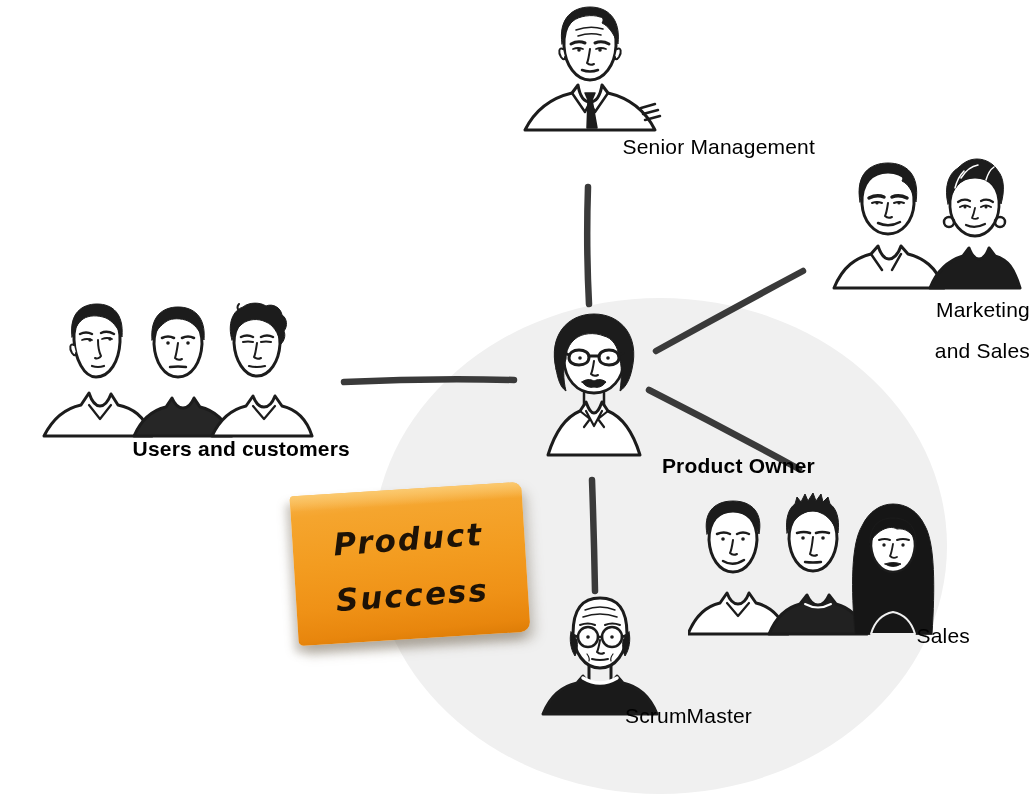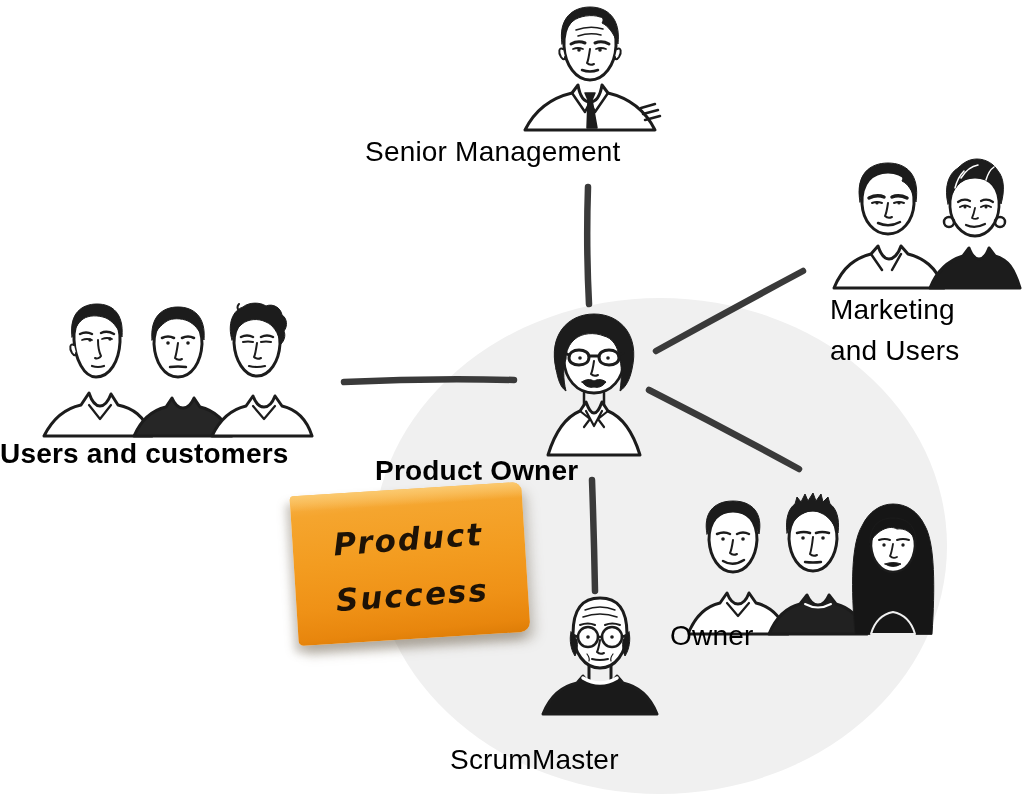--- a/index.html
+++ b/index.html
@@ -2,21 +2,21 @@
 <html><head>
 <meta charset="utf-8">
 <style>
   html,body{margin:0;padding:0;background:#fff;}
   #stage{
     position:relative;width:1030px;height:798px;background:#ffffff;
     overflow:hidden;font-family:"Liberation Sans",sans-serif;color:#000;
   }
   svg{display:block;}
   .label{
-    position:absolute;text-align:left;font-size:28px;line-height:1.26;
+    position:absolute;text-align:right;font-size:21px;line-height:1.26;
     color:#000;letter-spacing:0.2px;white-space:nowrap;
   }
   .label.bold{font-weight:bold;margin-top:16px;}
   .label.two-line{white-space:normal;}
   
   #bg-layer{position:absolute;left:0;top:0;z-index:0;}
   
   .figure{position:absolute;z-index:2;}
   .label{z-index:3;}
   
@@ -207,26 +207,26 @@
     <div class="note-text">
       <div>Product</div>
       <div>Success</div>
     </div>
   </div>
 
   <div class="label" style="left:365px;top:134px;width:450px;">Senior Management</div>
 
   <div class="label two-line" style="left:830px;top:289px;width:200px;line-height:41px;">
     <div>Marketing</div>
-    <div>and Users</div>
+    <div>and Sales</div>
   </div>
 
   <div class="label" style="left:0px;top:436px;width:350px;font-weight:bold;">Users and customers</div>
 
   <div class="label bold" style="left:375px;top:437px;width:440px;">Product Owner</div>
 
   <div class="label two-line" style="left:670px;top:616px;width:300px;line-height:39px;">
-    <div>Owner</div>
+    <div>Sales</div>
   </div>
 
-  <div class="label" style="left:450px;top:703px;width:302px;margin-top:39px;">ScrumMaster</div>
+  <div class="label" style="left:450px;top:703px;width:302px;">ScrumMaster</div>
 
 </div>
 
 </body></html>

